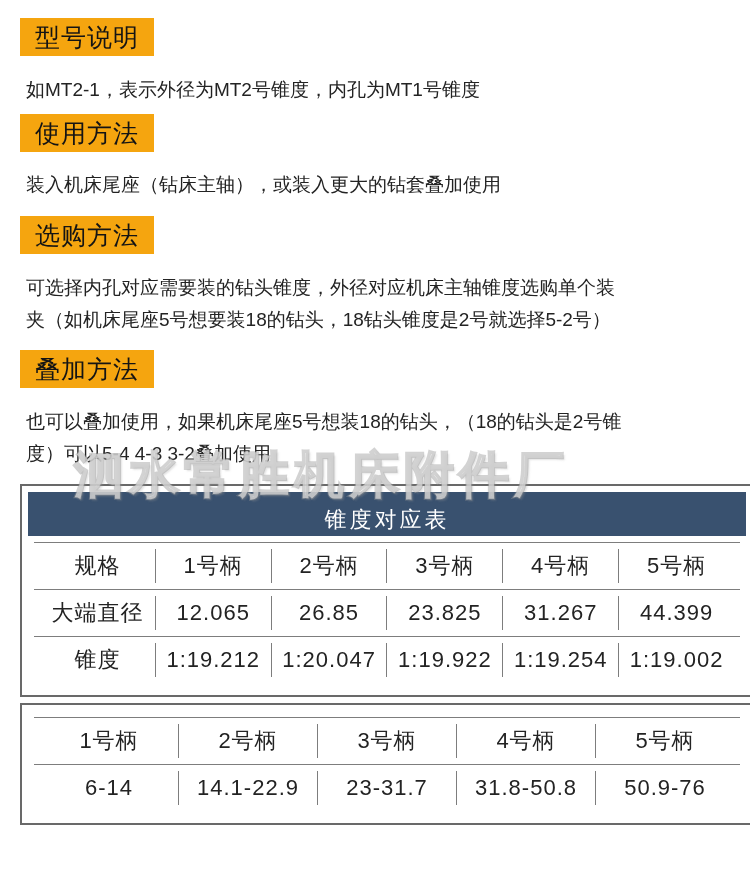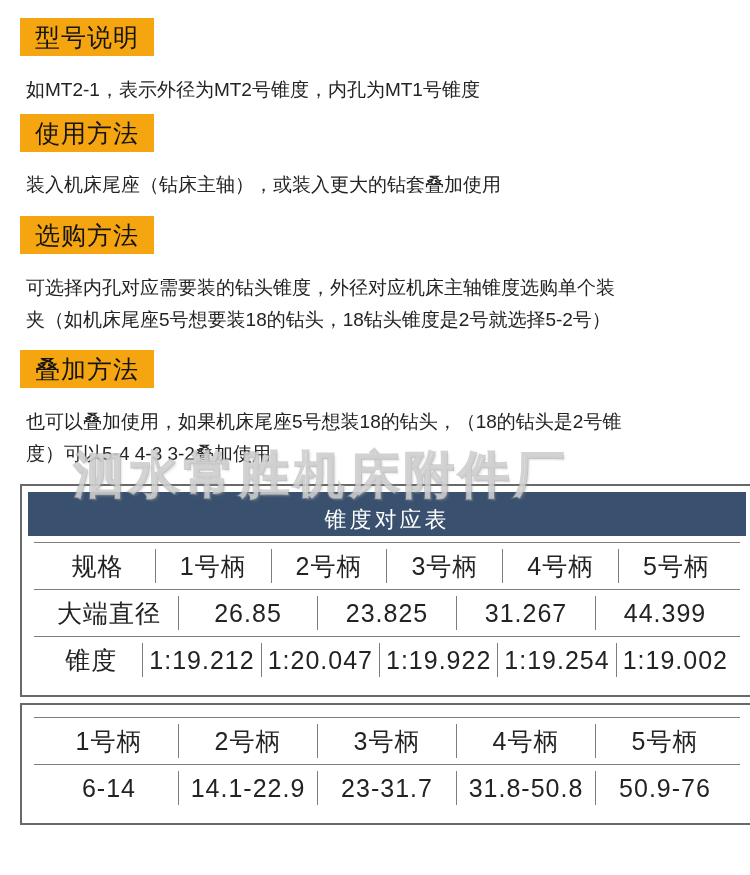--- a/index.html
+++ b/index.html
@@ -70,21 +70,21 @@
   .t-row {
     display: flex;
     height: 47px;
     border-top: 1px solid #7d7d7d;
   }
   .t-cell {
     flex: 1;
     display: flex;
     align-items: center;
     justify-content: center;
-    font-size: 25px;
+    font-size: 22px;
     color: var(--body-text, #232323);
     letter-spacing: 1px;
   }
   .t-cell + .t-cell { border-left: 1px solid #7d7d7d; }
 </style>
 </head>
 <body>
 
 <div class="page">
 
@@ -110,20 +110,21 @@
         <div class="t-row">
           <div class="t-cell">规格</div>
           <div class="t-cell">1号柄</div>
           <div class="t-cell">2号柄</div>
           <div class="t-cell">3号柄</div>
           <div class="t-cell">4号柄</div>
           <div class="t-cell">5号柄</div>
         </div>
         <div class="t-row">
           <div class="t-cell">大端直径</div>
+          <div class="t-cell">12.065</div>
           <div class="t-cell">26.85</div>
           <div class="t-cell">23.825</div>
           <div class="t-cell">31.267</div>
           <div class="t-cell">44.399</div>
         </div>
         <div class="t-row">
           <div class="t-cell">锥度</div>
           <div class="t-cell">1:19.212</div>
           <div class="t-cell">1:20.047</div>
           <div class="t-cell">1:19.922</div>

